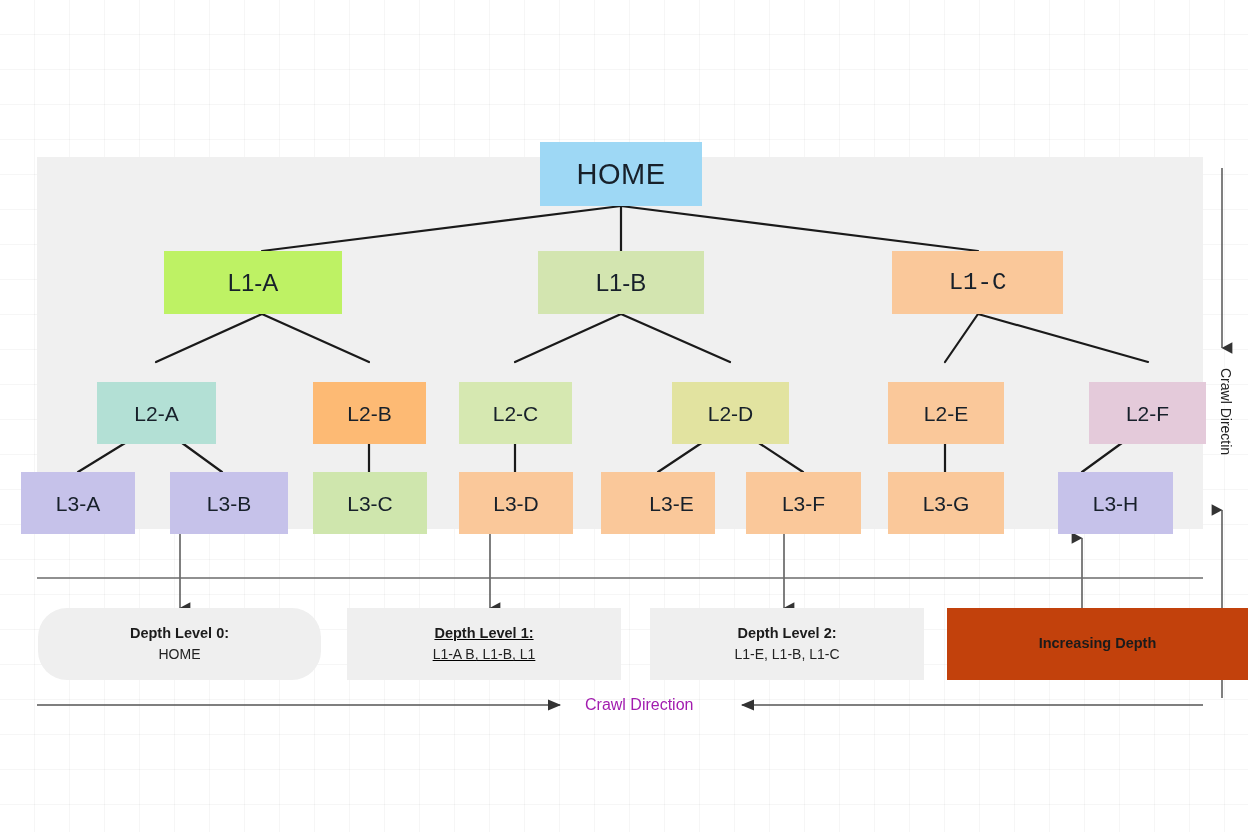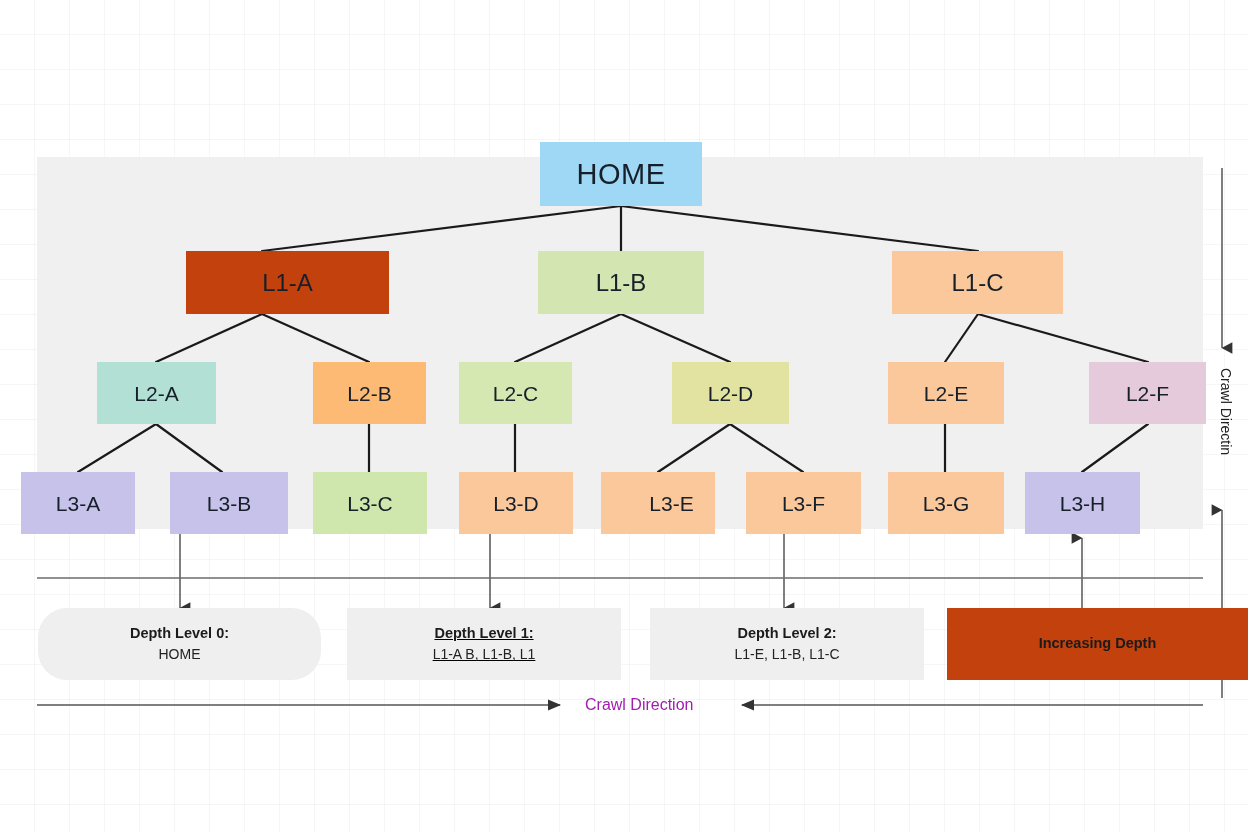--- a/index.html
+++ b/index.html
@@ -31,21 +31,21 @@
   .node{
     position:absolute;
     display:flex;align-items:center;justify-content:center;
     color:#17202a;
     box-sizing:border-box;
     text-align:center;
     line-height:1;
   }
   .node.home{font-size:29px;letter-spacing:0.5px;}
   .node.l1{font-size:24px;}
-  .node.l2{font-size:21px;}
+  .node.l2{font-size:21px;margin-top:20px;}
   .node.l3{font-size:21px;}
 
   .legend{
     position:absolute;
     background:#efefef;
     display:flex;flex-direction:column;align-items:center;justify-content:center;
     box-sizing:border-box;
   }
   .legend .ltitle{font-size:14.5px;font-weight:bold;color:#1b1b1b;line-height:1.45;}
   .legend .lsub{font-size:14px;color:#222;line-height:1.45;}
@@ -132,39 +132,39 @@
       <path d="M37,705 L560,705" marker-end="url(#arrowR)"></path>
       <path d="M1203,705 L742,705" marker-end="url(#arrowL)"></path>
 
       <path d="M1222,168 L1222,348" marker-end="url(#arrowDown)"></path>
       <path d="M1222,698 L1222,510" marker-end="url(#arrowUp)"></path>
     </g>
   </svg>
 
   <div class="node home" style="left: 540px; top: 142px; width: 162px; height: 64px; background: rgb(158, 216, 245);">HOME</div>
 
-  <div class="node l1" style="left: 186px; top: 251px; width: 203px; height: 63px; background: #c2410c;">L1-A</div>
+  <div class="node l1" style="left: 164px; top: 251px; width: 178px; height: 63px; background: #bef264;">L1-A</div>
   <div class="node l1" style="left: 538px; top: 251px; width: 166px; height: 63px; background: rgb(211, 229, 176);">L1-B</div>
-  <div class="node l1" style="left: 892px; top: 251px; width: 171px; height: 63px; background: rgb(250, 200, 154);">L1-C</div>
+  <div class="node l1" style="left: 892px; top: 251px; width: 171px; height: 63px; background: rgb(250, 200, 154); font-family: Liberation Mono, monospace;">L1-C</div>
 
   <div class="node l2" style="left: 97px; top: 362px; width: 119px; height: 62px; background: rgb(179, 224, 213);">L2-A</div>
   <div class="node l2" style="left: 313px; top: 362px; width: 113px; height: 62px; background: #fdba74;">L2-B</div>
   <div class="node l2" style="left: 459px; top: 362px; width: 113px; height: 62px; background: rgb(214, 232, 177);">L2-C</div>
   <div class="node l2" style="left: 672px; top: 362px; width: 117px; height: 62px; background: rgb(226, 227, 160);">L2-D</div>
   <div class="node l2" style="left: 888px; top: 362px; width: 116px; height: 62px; background: rgb(250, 200, 154);">L2-E</div>
   <div class="node l2" style="left: 1089px; top: 362px; width: 117px; height: 62px; background: rgb(228, 202, 218);">L2-F</div>
 
   <div class="node l3" style="left: 21px; top: 472px; width: 114px; height: 62px; background: rgb(198, 194, 234);">L3-A</div>
   <div class="node l3" style="left: 170px; top: 472px; width: 118px; height: 62px; background: rgb(198, 194, 234);">L3-B</div>
   <div class="node l3" style="left: 313px; top: 472px; width: 114px; height: 62px; background: rgb(207, 230, 173);">L3-C</div>
   <div class="node l3" style="left: 459px; top: 472px; width: 114px; height: 62px; background: rgb(250, 200, 154);">L3-D</div>
   <div class="node l3" style="left: 601px; top: 472px; width: 114px; height: 62px; background: rgb(250, 200, 154); padding-left: 27px;">L3-E</div>
   <div class="node l3" style="left: 746px; top: 472px; width: 115px; height: 62px; background: rgb(250, 200, 154);">L3-F</div>
   <div class="node l3" style="left: 888px; top: 472px; width: 116px; height: 62px; background: rgb(250, 200, 154);">L3-G</div>
-  <div class="node l3" style="left: 1025px; top: 472px; width: 115px; height: 62px; background: rgb(198, 194, 234);">L3-H</div>
+  <div class="node l3" style="left: 1058px; top: 472px; width: 115px; height: 62px; background: rgb(198, 194, 234);">L3-H</div>
 
   <div class="legend" style="left: 38px; top: 608px; width: 283px; height: 72px; background: rgb(239, 239, 239); border-radius: 29px;">
     <div class="ltitle">Depth Level 0:</div>
     <div class="lsub">HOME</div>
   </div>
   <div class="legend" style="left: 347px; top: 608px; width: 274px; height: 72px; background: rgb(239, 239, 239); text-decoration: underline;">
     <div class="ltitle">Depth Level 1:</div>
     <div class="lsub">L1-A B, L1-B, L1</div>
   </div>
   <div class="legend" style="left: 650px; top: 608px; width: 274px; height: 72px; background: rgb(239, 239, 239);">

